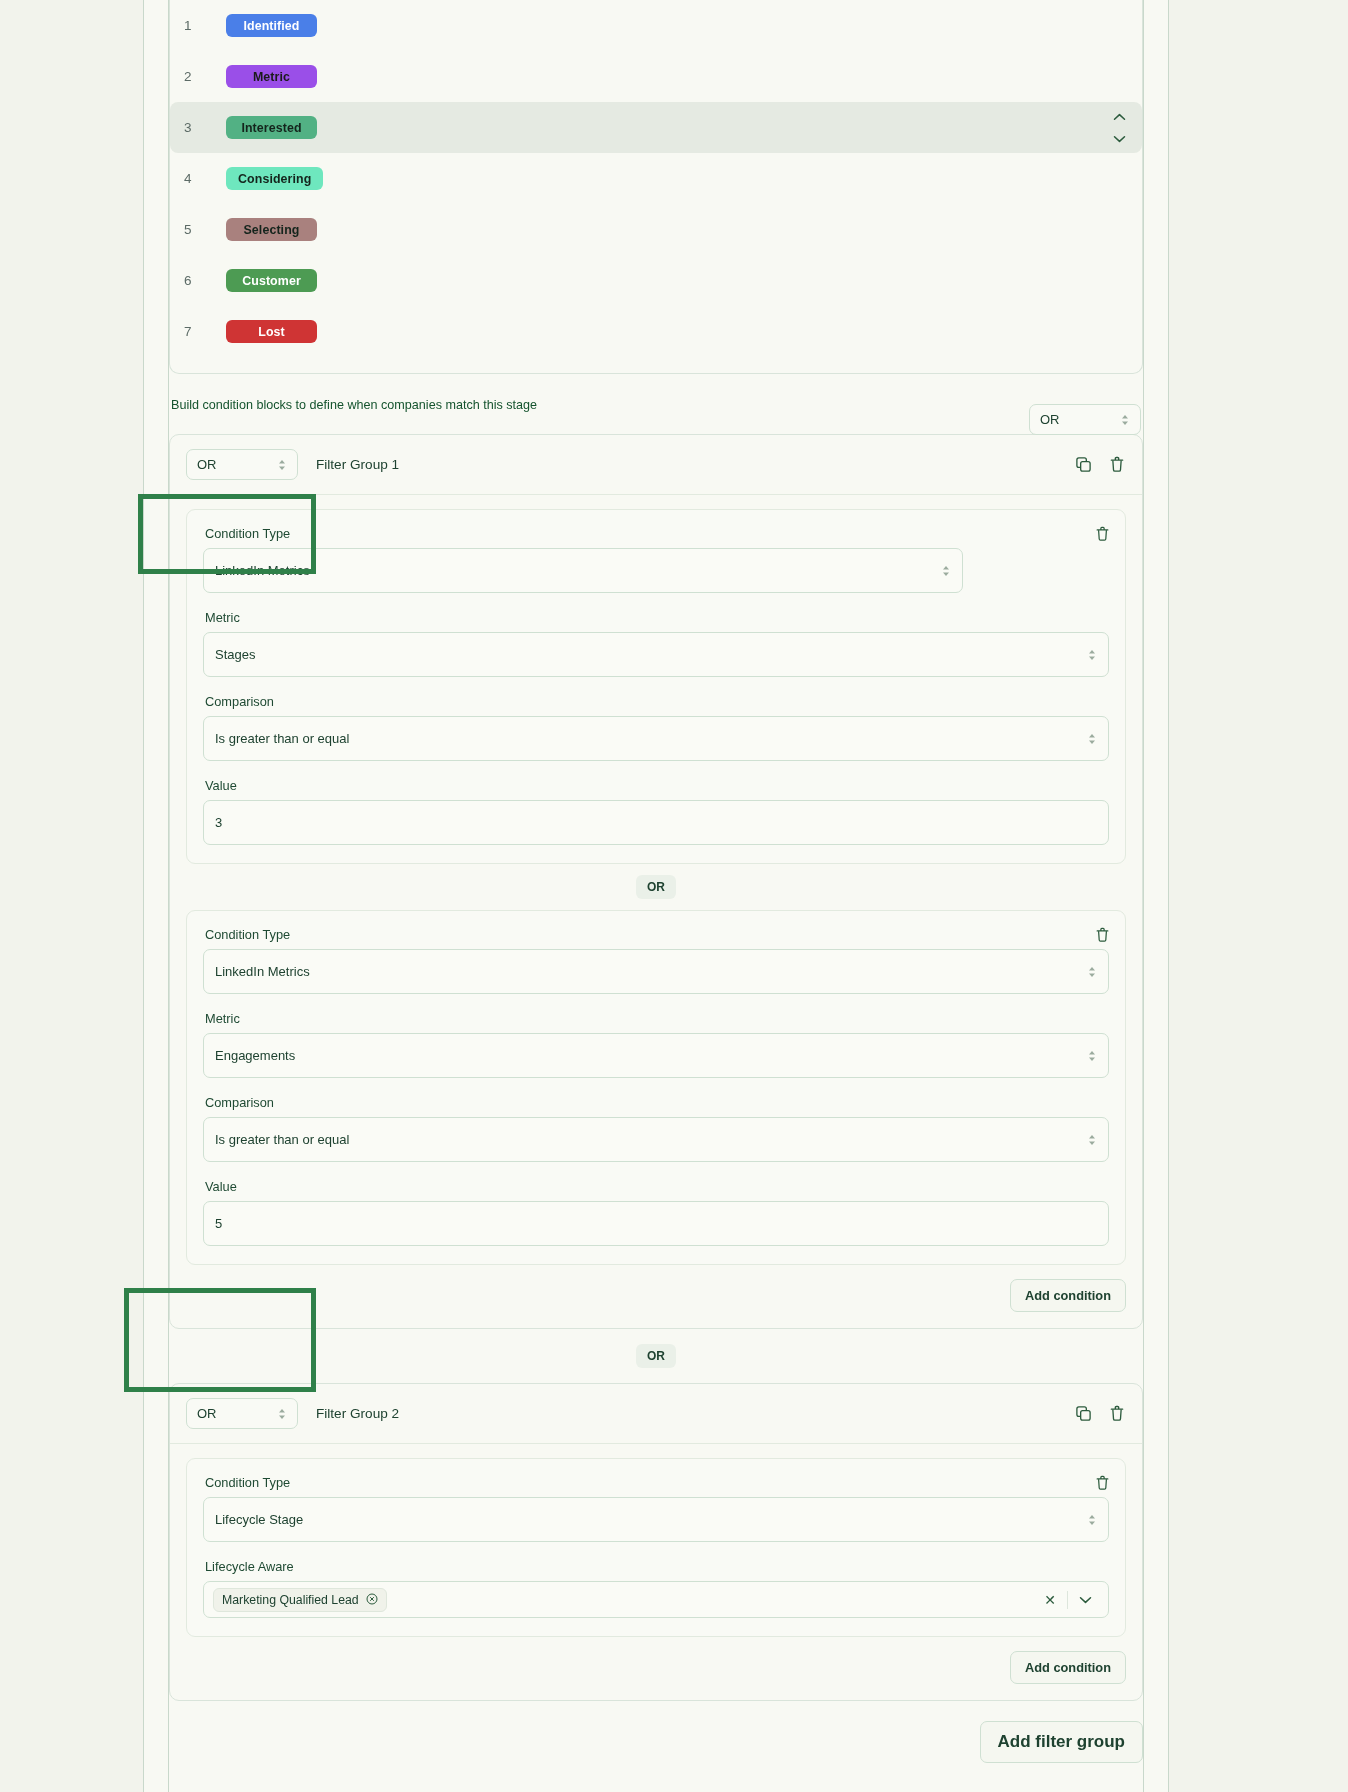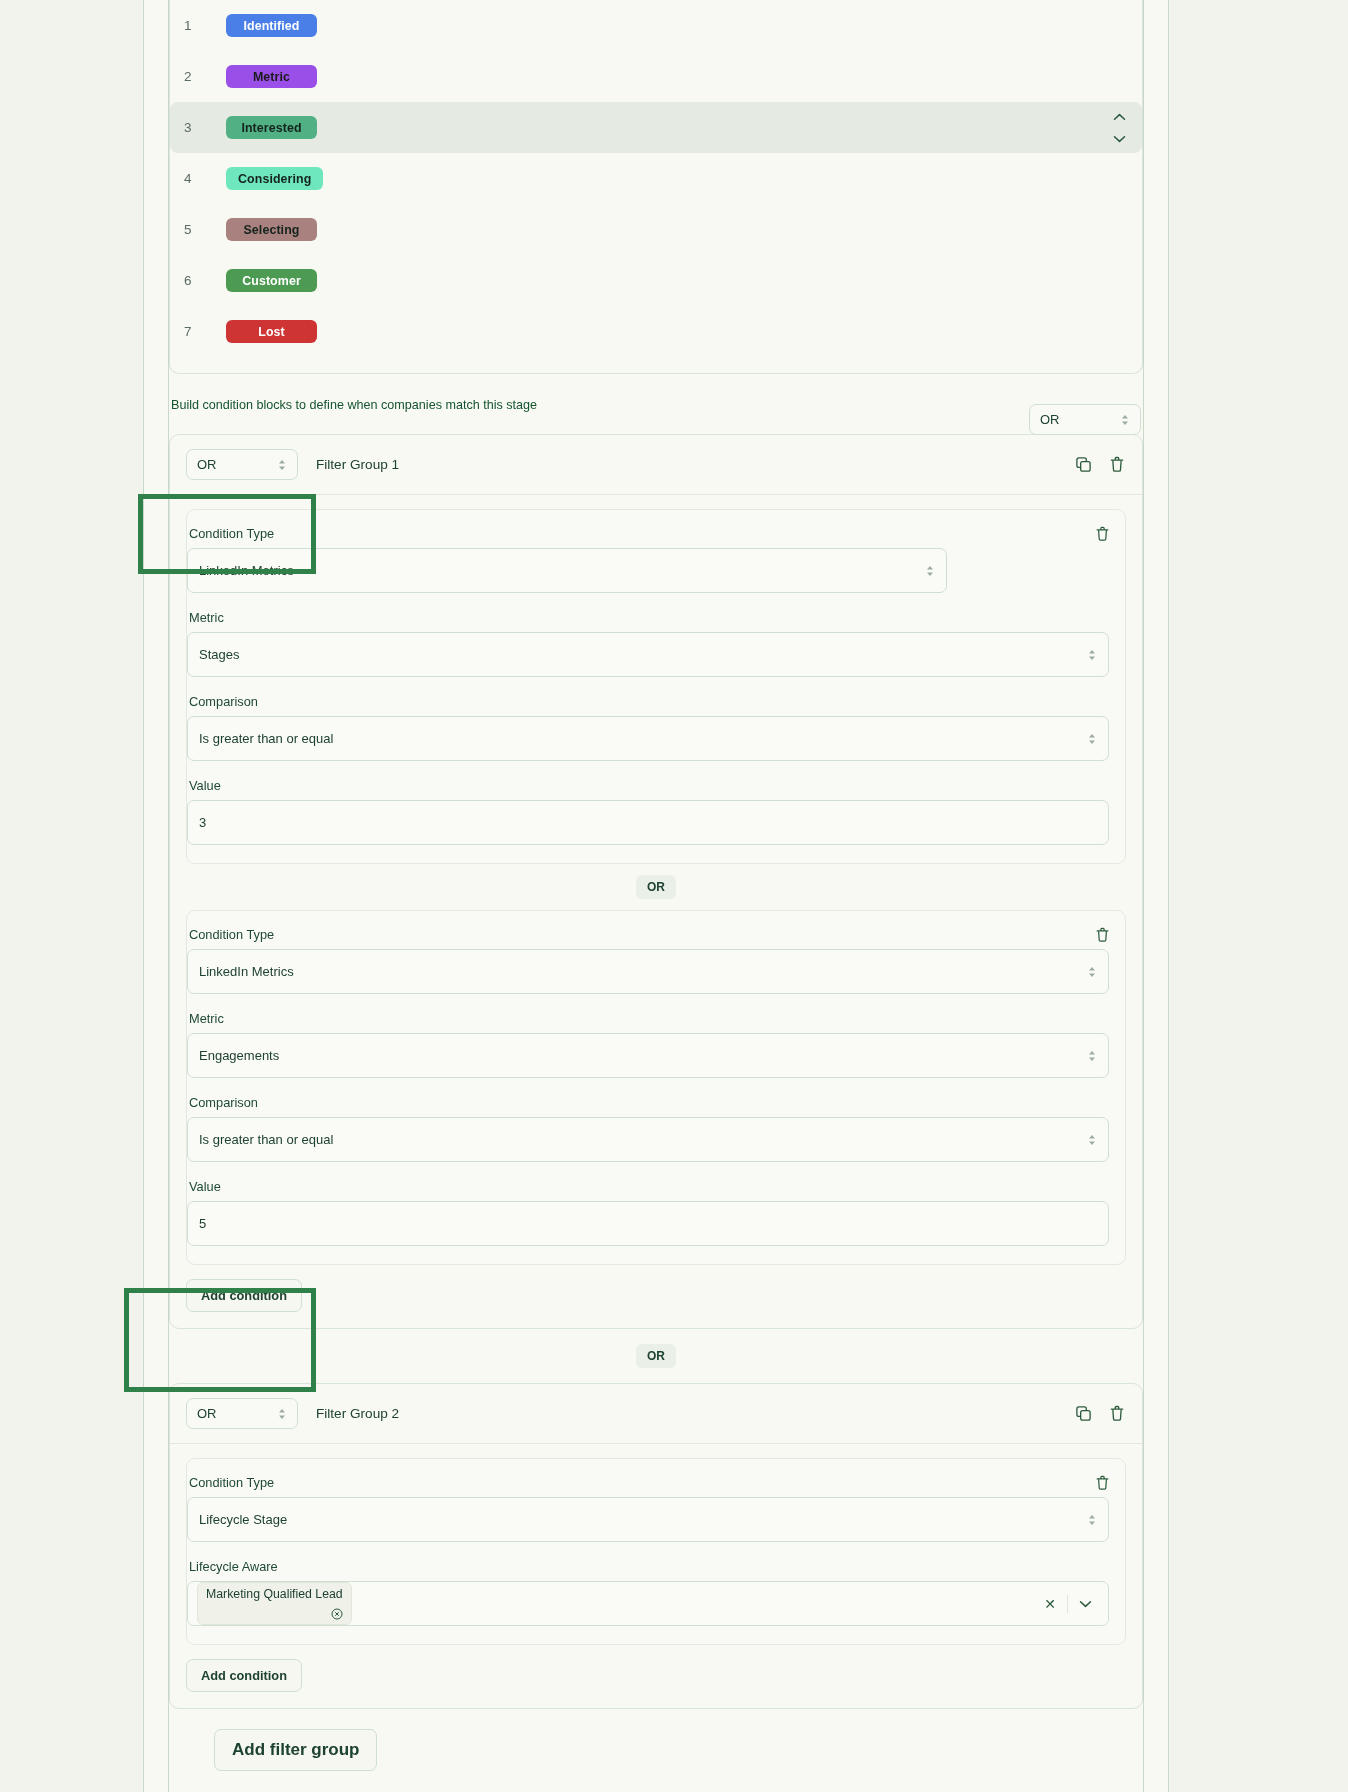--- a/index.html
+++ b/index.html
@@ -102,21 +102,21 @@
   .fg-title { margin-left: 18px; font-size: 13.6px; color:#1e4230; }
   .fg-actions { margin-left:auto; display:flex; gap:16px; align-items:center; }
   .icon-btn { width: 18px; height: 18px; display:flex; align-items:center; justify-content:center; color:#2c5b3d; }
 
   .fg-body { padding: 14px 16px 16px 16px; }
 
   .cond {
     border: 1px solid #e2eadf;
     border-radius: 9px;
     background: #f9faf5;
-    padding: 16px 16px 18px 0;
+    padding: 16px 16px 18px 16px;
     position: relative;
   }
   .cond .del {
     position:absolute; right: 14px; top: 16px;
     width: 16px; height: 16px; color:#2c5b3d;
   }
   .flabel { font-size: 12.8px; color:#1f4a33; margin: 0 0 7px 2px; }
   .flabel.mt { margin-top: 17px; }
   .field {
     height: 45px;
@@ -129,43 +129,43 @@
   .field.ct { width: 760px; }
 
   .or-sep { display:flex; justify-content:center; padding: 11px 0; }
   .or-pill {
     background:#eaf0e8; color:#1e4230;
     font-size: 12px; font-weight: 600;
     padding: 5px 11px; border-radius: 6px;
   }
   .or-sep-big { display:flex; justify-content:center; padding: 15px 0; }
 
-  .center-btn-row { display:flex; justify-content:flex-start; padding-top: 14px; }
+  .center-btn-row { display:flex; justify-content:flex-end; padding-top: 14px; }
   .ghost-btn {
     border: 1px solid #cfe0d2; border-radius: 7px;
     background:#f5f7f0; color:#1e4230;
     font-size: 12.8px; font-weight: 600;
     padding: 8px 14px;
     font-family: "Liberation Sans", sans-serif;
     cursor:pointer;
   }
   .ghost-btn.big { font-size: 17px; padding: 10px 17px; margin-left: 45px; }
 
   
   .token-field {
     min-height: 37px;
     border: 1px solid #cfe0d2; border-radius: 7px;
     background: #fafbf6;
     display:flex; align-items:center; padding: 0 6px 0 9px;
   }
   .token {
-    display:inline-flex; align-items:flex-end; gap:7px;
+    display:inline-flex; align-items:flex-start; gap:7px;
     background:#f0f2ea; border:1px solid #dfe7dc;
     border-radius: 6px; padding: 4px 8px;
-    font-size: 12.3px; color:#1e4230;flex-direction:column;
+    font-size: 12.3px; color:#1e4230;
   }
   .token .x { width:12px; height:12px; display:inline-flex; }
   .tf-actions { margin-left:auto; display:flex; align-items:center; }
   .tf-x { padding: 0 11px; color:#2c5b3d; font-size: 14px; line-height:1; }
   .tf-div { width:1px; height:18px; background:#dde6dc; }
   .tf-caret { padding: 0 10px 0 11px; color:#2c5b3d; display:flex; }
 
   
   .hl {
     position: absolute;

